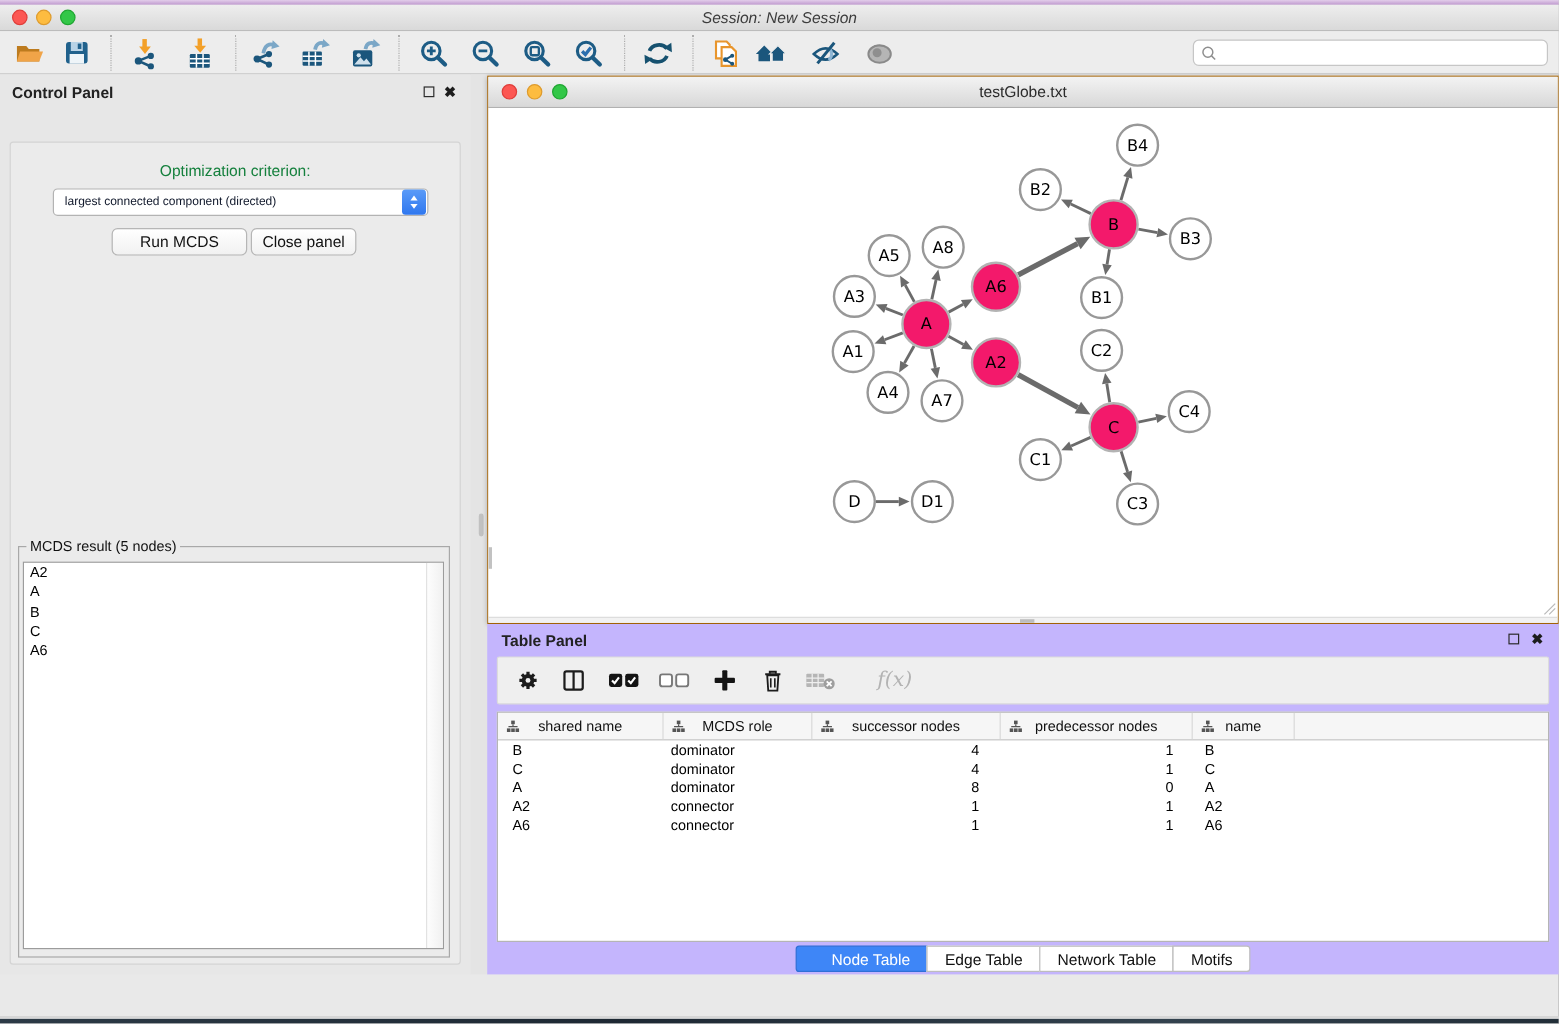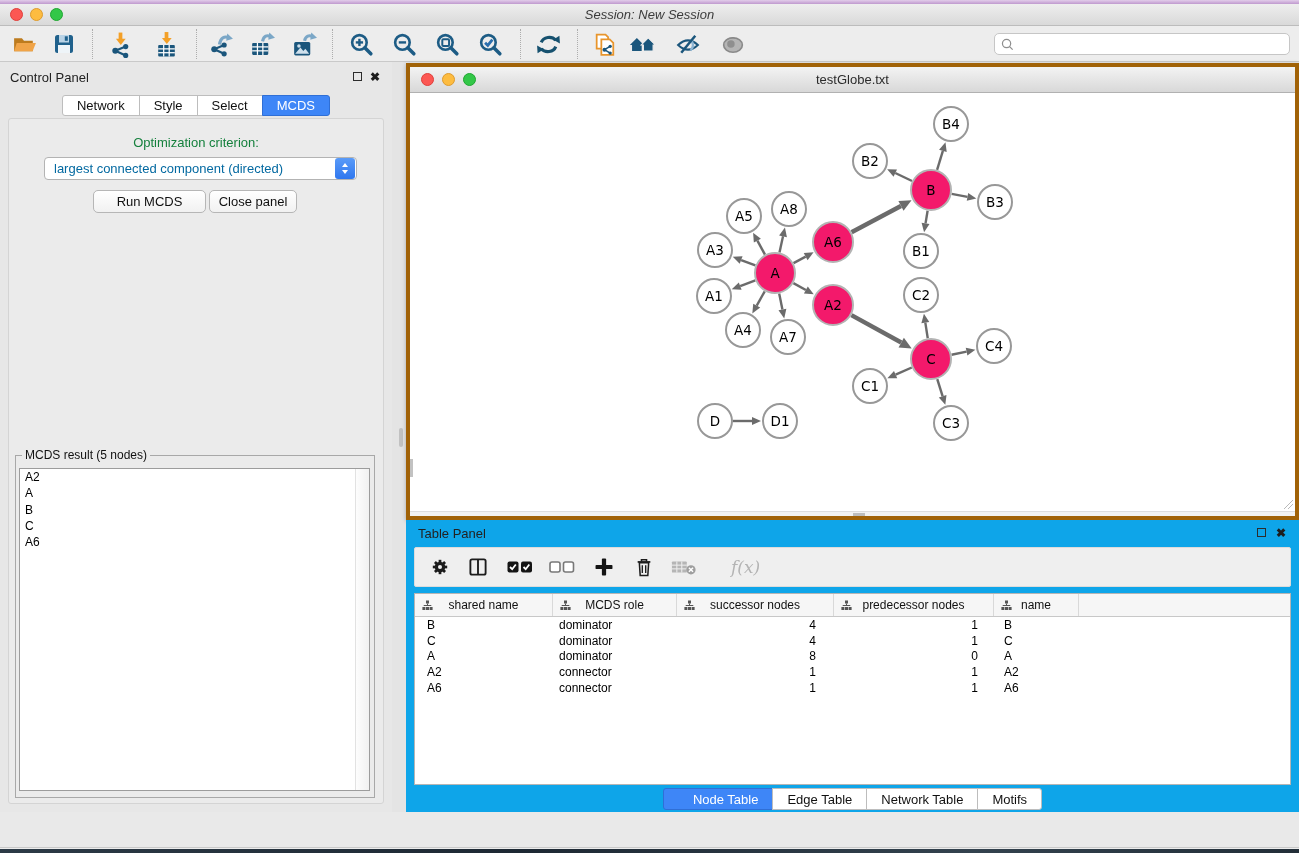--- a/index.html
+++ b/index.html
@@ -24,35 +24,35 @@
   .tbtn { position:absolute; top:4px; width:28px; height:28px; display:flex;
           align-items:center; justify-content:center; cursor:default; }
   .tsep { position:absolute; top:3px; width:0; height:30px; border-left:1px dotted #adadad; }
   .searchbox { position:absolute; right:9px; top:7px; width:296px; height:22px; background:#fff;
                border:1px solid #c6c6c6; border-radius:5px; display:flex; align-items:center; padding-left:5px; }
   .searchbox input { border:none; outline:none; flex:1; font-size:12px; height:18px; background:transparent;
                      font-family:"Liberation Sans",sans-serif; }
 
   
   .control-panel { position:absolute; left:0; top:62px; width:392px; height:750px; background:#e7e7e7; }
-  .panel-head-text { position:absolute; left:10px; top:8px; font-size:13px; color:#222; }
+  .panel-head-text { position:absolute; left:10px; top:8px; font-size:13px; color:#222;font-weight:bold; }
   .float-ico { position:absolute; width:9px; height:9px; border:1.6px solid #2c2c2c; }
   .close-ico { position:absolute; font-size:12px; font-weight:bold; color:#1d1d1d; line-height:10px; }
   .cp-tabs { position:absolute; left:0; top:33px; width:100%; display:flex; justify-content:center; }
   .tab { height:21px; line-height:20px; font-size:13px; text-align:center; background:#fff;
          border:1px solid #bdbdbd; margin-left:-1px; padding:0 14px; color:#111; }
   .tab.first { border-radius:3px 0 0 3px; margin-left:0; }
   .tab.last { border-radius:0 3px 3px 0; }
   .tab.sel { background:#3e86f7; border-color:#2f6fd6; color:#fff; }
   .cp-body { position:absolute; left:8px; right:8px; top:56px; bottom:8px; background:#ebebeb;
              border:1px solid #d4d4d4; border-radius:3px; }
   .opt-label { position:absolute; top:16px; width:100%; text-align:center; font-size:13px; color:#15803d; }
   .selectbox { position:absolute; left:35px; top:38px; width:313px; height:23px; background:#fff;
                border:1px solid #b3b3b3; border-radius:4px; display:flex; align-items:center; }
-  .selectbox .sel-text { flex:1; font-size:13px; padding-left:9px; color:#0369a1; white-space:nowrap; overflow:hidden; }
+  .selectbox .sel-text { flex:1; font-size:10px; padding-left:9px; color:#0f172a; white-space:nowrap; overflow:hidden; }
   .sel-stepper { width:20px; height:21px; border-radius:3px; background:linear-gradient(#5a9bf8,#2f77ef);
                  display:flex; flex-direction:column; align-items:center; justify-content:center; margin-right:1px; }
   .chev-up { width:0; height:0; border-left:3.5px solid transparent; border-right:3.5px solid transparent;
              border-bottom:4.5px solid #fff; margin-bottom:3px; }
   .chev-down { width:0; height:0; border-left:3.5px solid transparent; border-right:3.5px solid transparent;
                border-top:4.5px solid #fff; }
   .cp-btn { position:absolute; top:71px; height:23px; background:linear-gradient(#ffffff,#f1f1f1);
             border:1px solid #b6b6b6; border-radius:5px; font-size:13px; color:#111; text-align:center;
             font-family:"Liberation Sans",sans-serif; }
   .groupbox { position:absolute; left:6px; right:8px; top:336px; bottom:5px; border:1px solid #a8a8a8; }
@@ -62,33 +62,33 @@
              border:1px solid #9c9c9c; overflow:hidden; }
   .listbox .item { font-size:12px; line-height:16.3px; padding-left:5px; color:#000; }
   .list-scroll { position:absolute; right:0; top:0; bottom:0; width:14px;
                  background:linear-gradient(90deg,#fdfdfd,#f1f1f1); border-left:1px solid #e2e2e2; }
 
   .splitter { position:absolute; left:392px; top:62px; width:14px; height:750px; background:#e4e4e4; }
   .split-thumb { position:absolute; left:7px; top:366px; width:4px; height:19px; background:#c1c1c1; border-radius:2px; }
 
   
   .net-frame { position:absolute; left:406px; top:63px; width:893px; height:457px; background:#fff;
-               border:4px solid #a16207; box-shadow:0 1px 4px rgba(0,0,0,.25); }
+               border:1px solid #a16207; box-shadow:0 1px 4px rgba(0,0,0,.25); }
   .net-titlebar { position:absolute; left:0; top:0; width:100%; height:26px;
                   background:linear-gradient(#f3f3f3,#d8d8d8); border-bottom:1px solid #b1b1b1; }
   .net-titlebar .title { text-align:center; line-height:25px; font-size:13px; color:#2b2b2b; }
   .net-lights { position:absolute; left:11px; top:6px; display:flex; gap:8px; }
   .net-canvas { position:absolute; left:0; top:26px; right:0; bottom:5px; background:#fff; overflow:hidden; }
   .net-hscroll { position:absolute; left:0; bottom:0; right:0; height:5px; background:#f2f2f2; border-top:1px solid #ddd; }
   .net-hthumb { position:absolute; left:443px; top:1px; width:12px; height:3px; background:#bdbdbd; }
   .net-vthumb { position:absolute; left:0; top:366px; width:3px; height:18px; background:#c2c2c2; }
   .resize-grip { position:absolute; right:1px; bottom:6px; }
 
   
-  .table-panel { position:absolute; left:406px; top:520px; width:893px; height:292px; background:#0ea5e9; }
+  .table-panel { position:absolute; left:406px; top:520px; width:893px; height:292px; background:#c4b5fd; }
   .tp-toolbar { position:absolute; left:8px; right:8px; top:27px; height:40px; background:#efefef;
                 border:1px solid #dcdcdc; border-radius:2px; display:flex; align-items:center; }
   .tp-ico { display:flex; align-items:center; justify-content:center; height:30px; cursor:default; }
   .fx-label { font-family:"DejaVu Serif", serif; font-style:italic; font-size:17px; color:#b3b3b3; }
   .ttable { position:absolute; left:8px; right:8px; top:73px; height:192px; background:#fff;
             border:1px solid #b5b5b5; overflow:hidden; }
   .thead { display:flex; height:23px; background:#f6f6f6; border-bottom:1px solid #c8c8c8; }
   .th { position:relative; border-right:1px solid #d9d9d9; display:flex; align-items:center;
         justify-content:center; font-size:12px; color:#111; }
   .th svg { position:absolute; left:7px; top:6px; }
@@ -286,26 +286,20 @@
         <line x1="10.2" y1="10.2" x2="13.5" y2="13.5" stroke="#8e8e8e" stroke-width="1.3"></line>
       </svg>
       <input placeholder="" style="">
     </div>
   </div>
 
   <div class="control-panel">
     <div class="panel-head-text">Control Panel</div>
     <div class="float-ico" style="right:30px; top:10px;"></div>
     <div class="close-ico" style="right:12px; top:10px;">✖</div>
-    <div class="cp-tabs" id="cp-tabs">
-        <div class="tab first">Network</div>
-        <div class="tab">Style</div>
-        <div class="tab">Select</div>
-        <div class="tab last sel">MCDS</div>
-      </div>
     <div class="cp-body">
       <div class="opt-label">Optimization criterion:</div>
       <div class="selectbox">
         <div class="sel-text">largest connected component (directed)</div>
         <div class="sel-stepper">
           <div class="chev-up"></div>
             <div class="chev-down"></div>
         </div>
       </div>
       <button class="cp-btn" style="left:84px; width:113px;">Run MCDS</button>

